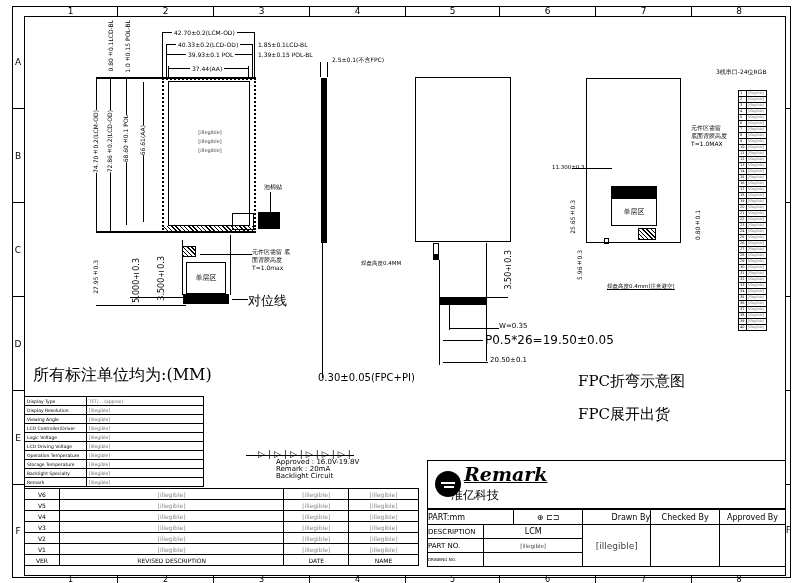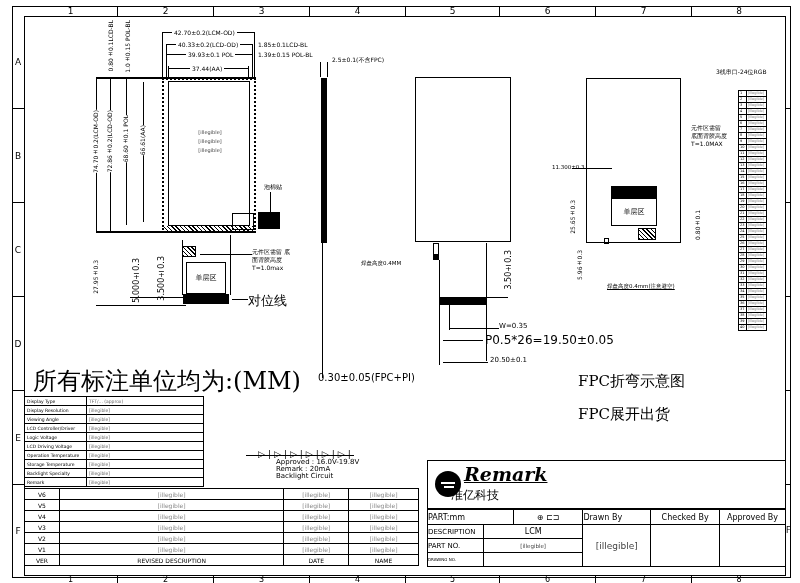--- a/index.html
+++ b/index.html
@@ -350,21 +350,21 @@
           <td style="color: rgb(136, 136, 136);">[illegible]</td>
         </tr>
         <tr>
           <td>40</td>
           <td style="color: rgb(136, 136, 136);">[illegible]</td>
         </tr>
       </tbody>
   </table>
 </div>
 
-<div class="abs big-cn" style="left:33px;top:365px;font-size:24px">所有标注单位均为:(MM)</div>
+<div class="abs big-cn" style="left:33px;top:365px;font-size:16px">所有标注单位均为:(MM)</div>
 <div class="abs big-cn" style="left:578px;top:372px;font-size:15px">FPC折弯示意图</div>
 <div class="abs big-cn" style="left:578px;top:405px;font-size:15px">FPC展开出货</div>
 
 <table class="spec abs" style="left:24px;top:396px;width:180px">
   <tbody id="spec-body">
       <tr>
         <td style="width: 62px;">Display Type</td>
         <td style="color: rgb(102, 102, 102);">TFT/... (approx)</td>
       </tr>
       <tr>
@@ -484,21 +484,21 @@
       <col style="width:30px">
       <col style="width:70px">
       <col style="width:68px">
       <col style="width:69px">
       <col style="width:66px">
     </colgroup>
   <tbody>
       <tr style="height:15px">
     <td colspan="2">PART:mm</td>
     <td style="text-align:center">⊕ ⊏⊐</td>
-    <td style="text-align:left">Drawn By</td>
+    <td style="text-align:right">Drawn By</td>
     <td style="text-align:center">Checked By</td>
     <td style="text-align:center">Approved By</td>
   </tr>
   <tr style="height:14px">
     <td style="font-size:7px">DESCRIPTION</td>
     <td colspan="2" style="text-align:center">LCM</td>
     <td rowspan="3" style="text-align:center;font-size:9px;color:#444">[illegible]</td>
     <td rowspan="3"></td>
     <td rowspan="3"></td>
   </tr>

